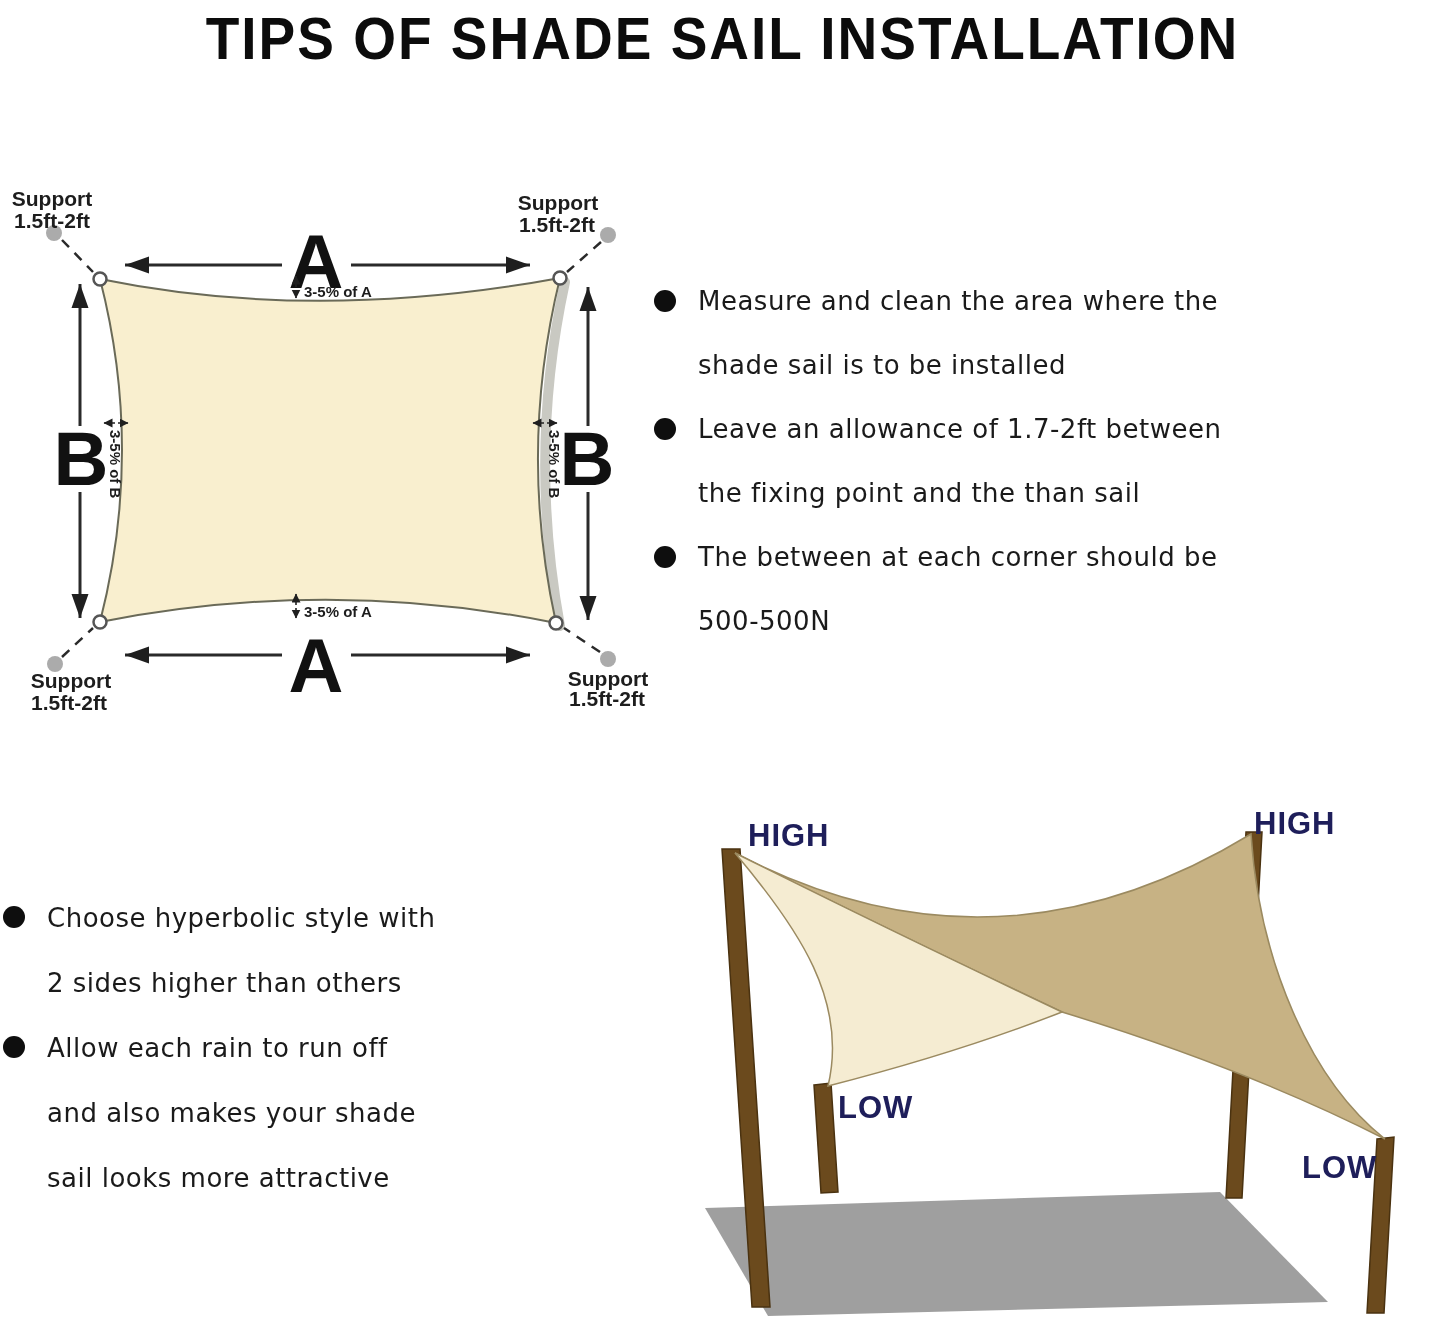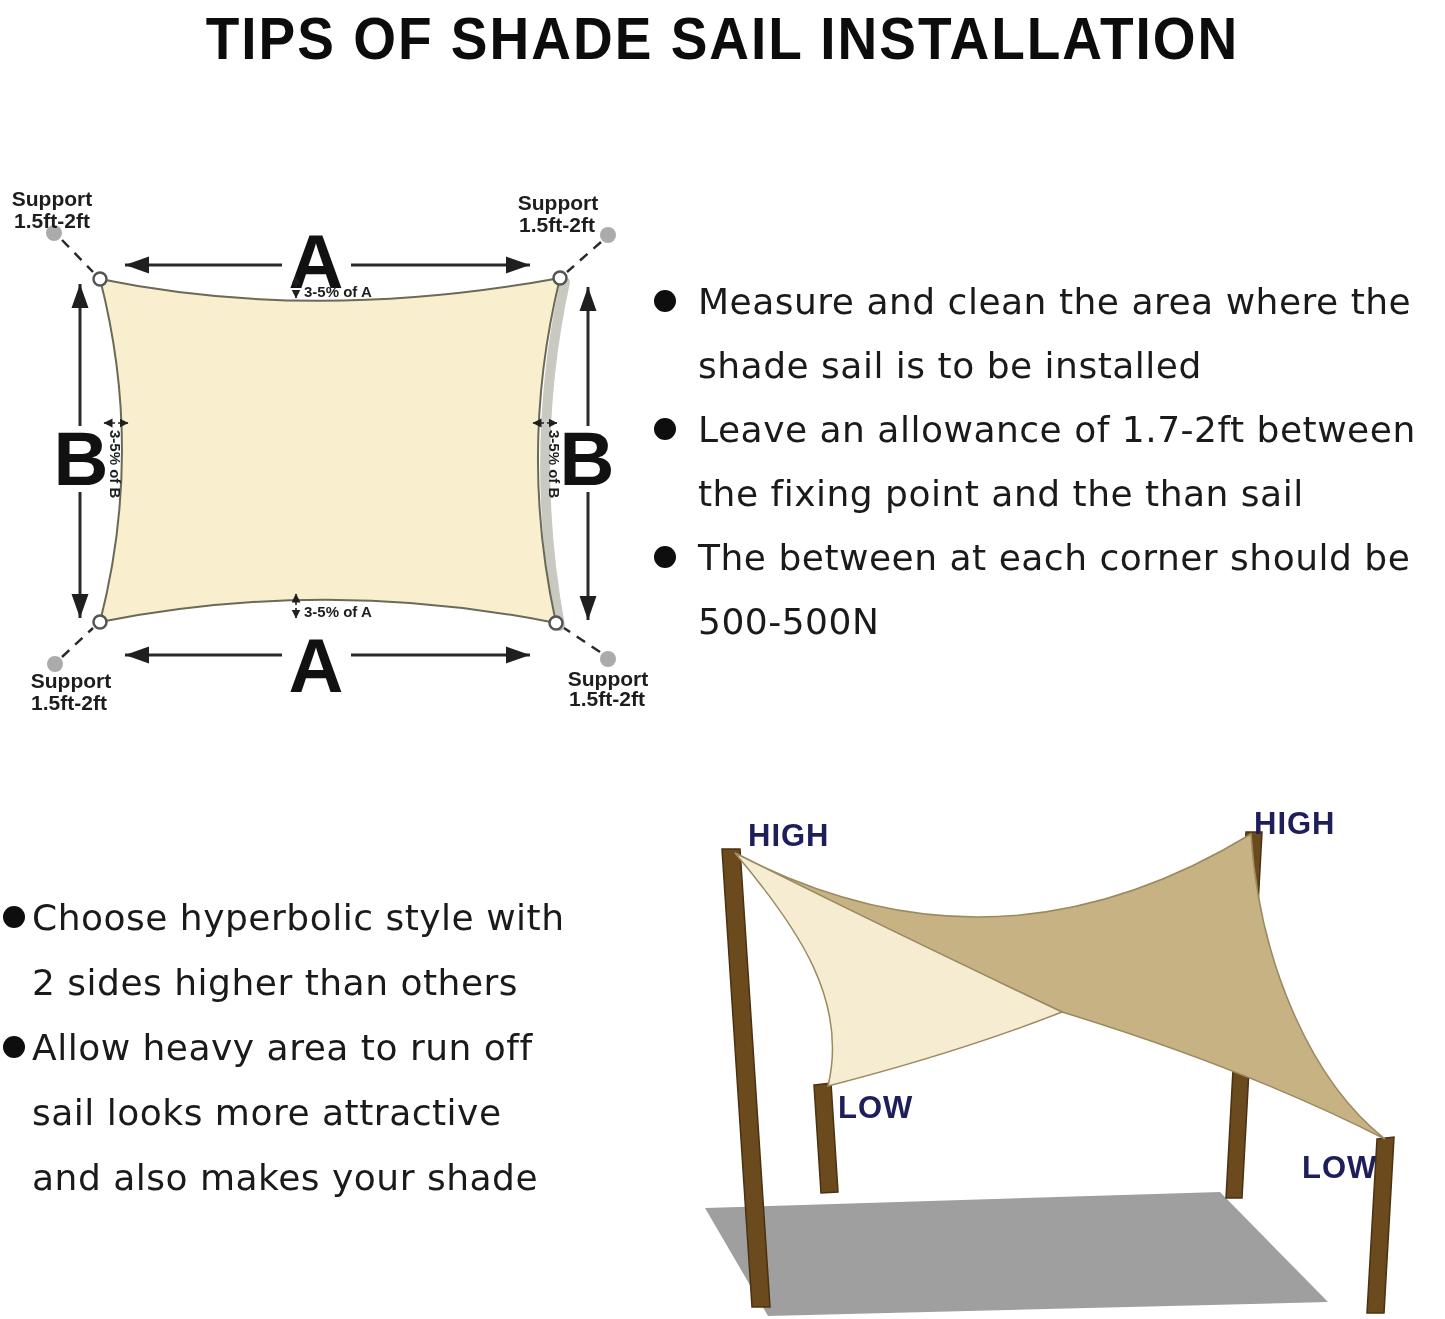--- a/index.html
+++ b/index.html
@@ -20,22 +20,22 @@
   .dim-letter{font-family:"Liberation Sans",sans-serif;font-size:76px;font-weight:700;fill:#111111;}
   .sag-label{font-family:"Liberation Sans",sans-serif;font-size:15px;font-weight:700;fill:#1d1d1d;}
   .hl-label{font-family:"Liberation Sans",sans-serif;font-size:31px;font-weight:700;letter-spacing:1px;}
   .arrow-line{stroke:#2a2a2a;stroke-width:3;fill:none;}
   .dash-line{stroke:#2a2a2a;stroke-width:2.5;fill:none;stroke-dasharray:10 8;}
   .sag-line{stroke:#222222;stroke-width:1.6;fill:none;stroke-dasharray:4 3;}
   .tips{position:absolute;}
   .tips-right{left:650px;top:269px;width:795px;}
   .tips-left{left:0px;top:885px;width:645px;}
   .tip-item{position:relative;padding-left:48px;}
-  .tips-left .tip-item{padding-left:32px;}
-  .tip-line{height:64px;display:flex;align-items:center;font-size:36px;letter-spacing:0.5px;}
+  .tips-left .tip-item{padding-left:47px;}
+  .tip-line{height:64px;display:flex;align-items:center;font-size:26px;letter-spacing:0.5px;}
   .tips-left .tip-line{height:65px;}
   .bullet{position:absolute;left:4px;top:21px;width:22px;height:22px;border-radius:50%;background:#0e0e0e;}
   .tips-left .bullet{left:3px;}
 </style>
 </head>
 <body>
 
 <div class="title">TIPS OF SHADE SAIL INSTALLATION</div>
 
 <svg id="diagram-svg" width="660" height="545" viewBox="0 0 660 545">
@@ -122,23 +122,23 @@
 </div>
 
 <div class="tips tips-left">
   <div class="tip-item">
     <span class="bullet"></span>
     <div class="tip-line">Choose hyperbolic style with</div>
     <div class="tip-line">2 sides higher than others</div>
   </div>
   <div class="tip-item">
     <span class="bullet"></span>
-    <div class="tip-line">Allow heavy area to run off</div>
+    <div class="tip-line">Allow each rain to run off</div>
+    <div class="tip-line">and also makes your shade</div>
     <div class="tip-line">sail looks more attractive</div>
-    <div class="tip-line">and also makes your shade</div>
   </div>
 </div>
 
 <svg id="install-svg" width="785" height="529" viewBox="0 0 785 529">
   <defs>
     <filter id="blur" x="-30%" y="-30%" width="160%" height="160%">
       <feGaussianBlur stddev="13"></feGaussianBlur>
     </filter>
   </defs>
 

